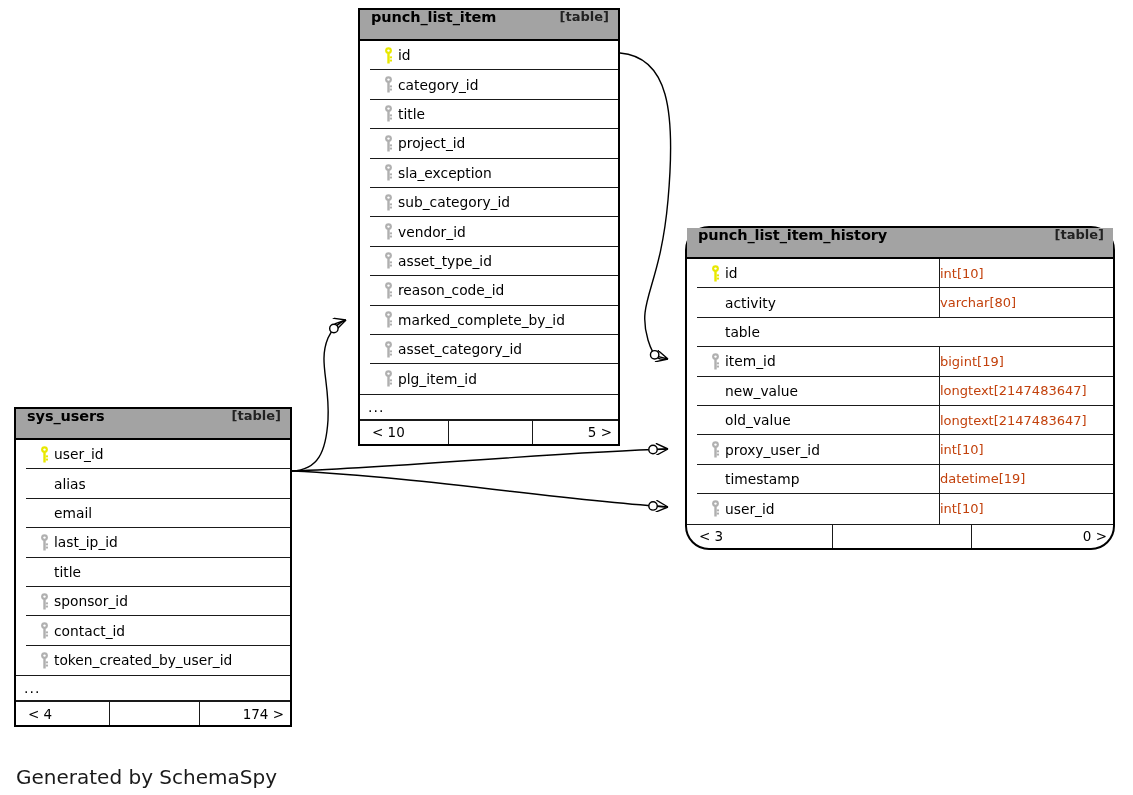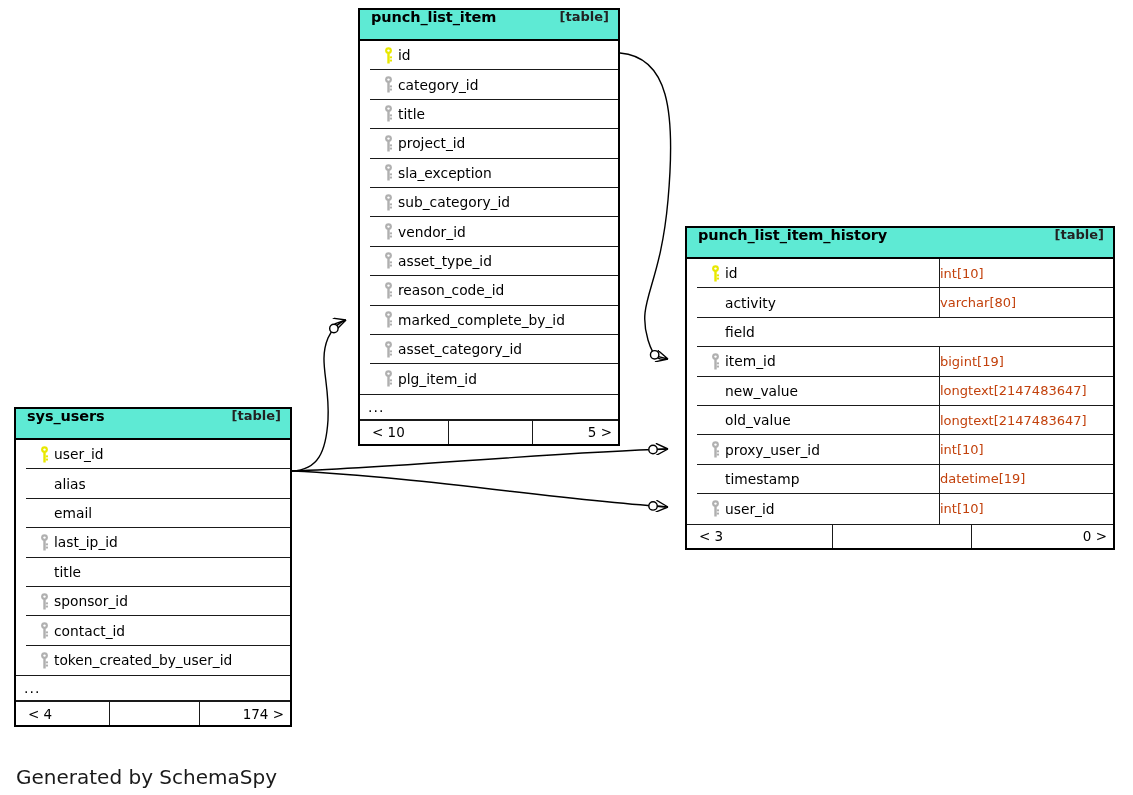--- a/index.html
+++ b/index.html
@@ -31,21 +31,21 @@
     position: absolute;
     background: #ffffff;
     border: 2px solid #000000;
     box-sizing: border-box;
     z-index: 2;
   }
   .tbl-header {
     display: flex;
     align-items: center;
     justify-content: space-between;
-    background: #5eead4;
+    background: #a3a3a3;
     border-bottom: 2px solid #000000;
     box-sizing: border-box;
     height: 31px;
     padding: 0 9px 16px 11px;
   }
   .tbl-name {
     font-size: 14.5px;
     font-weight: bold;
     color: #000000;
     letter-spacing: -0.1px;
@@ -352,21 +352,21 @@
             </div>
           </div>
         </div>
         <div class="ellipsis-row">...</div>
         <div class="footer-row">
           <div class="foot-cell foot-left">&lt; 10</div>
           <div class="foot-cell foot-mid"></div>
           <div class="foot-cell foot-right">5 &gt;</div>
         </div>
       </div>
-      <div class="table-box" style="left: 685px; top: 226px; width: 430px;">
+      <div class="table-box" style="left: 685px; top: 226px; width: 430px; border-radius: 24px;">
         <div class="tbl-header">
           <span class="tbl-name">punch_list_item_history</span>
           <span class="tbl-kind">[table]</span>
         </div>
         <div class="tbl-rows">
           <div class="row">
             <div class="col-name">
               <span class="keycell">
                 <svg class="key-icon" width="11" height="17" viewBox="0 0 11 17">
                   <circle cx="5.5" cy="3.6" r="3.4" fill="#e8e800"></circle>
@@ -383,21 +383,21 @@
           <div class="row">
             <div class="col-name">
               <span class="keycell"></span>
               <span class="colname-text">activity</span>
             </div>
             <div class="col-type" style="flex-basis:174px">varchar[80]</div>
           </div>
           <div class="row">
             <div class="col-name">
               <span class="keycell"></span>
-              <span class="colname-text">field</span>
+              <span class="colname-text">table</span>
             </div>
           </div>
           <div class="row">
             <div class="col-name">
               <span class="keycell">
                 <svg class="key-icon" width="11" height="17" viewBox="0 0 11 17">
                   <circle cx="5.5" cy="3.6" r="3.4" fill="#b0b0b0"></circle>
                   <circle cx="5.5" cy="3.6" r="1.2" fill="#ffffff"></circle>
                   <rect x="4.3" y="6.2" width="2.4" height="10.3" fill="#b0b0b0"></rect>
                   <rect x="6.7" y="9.4" width="2.3" height="1.9" fill="#b0b0b0"></rect>

